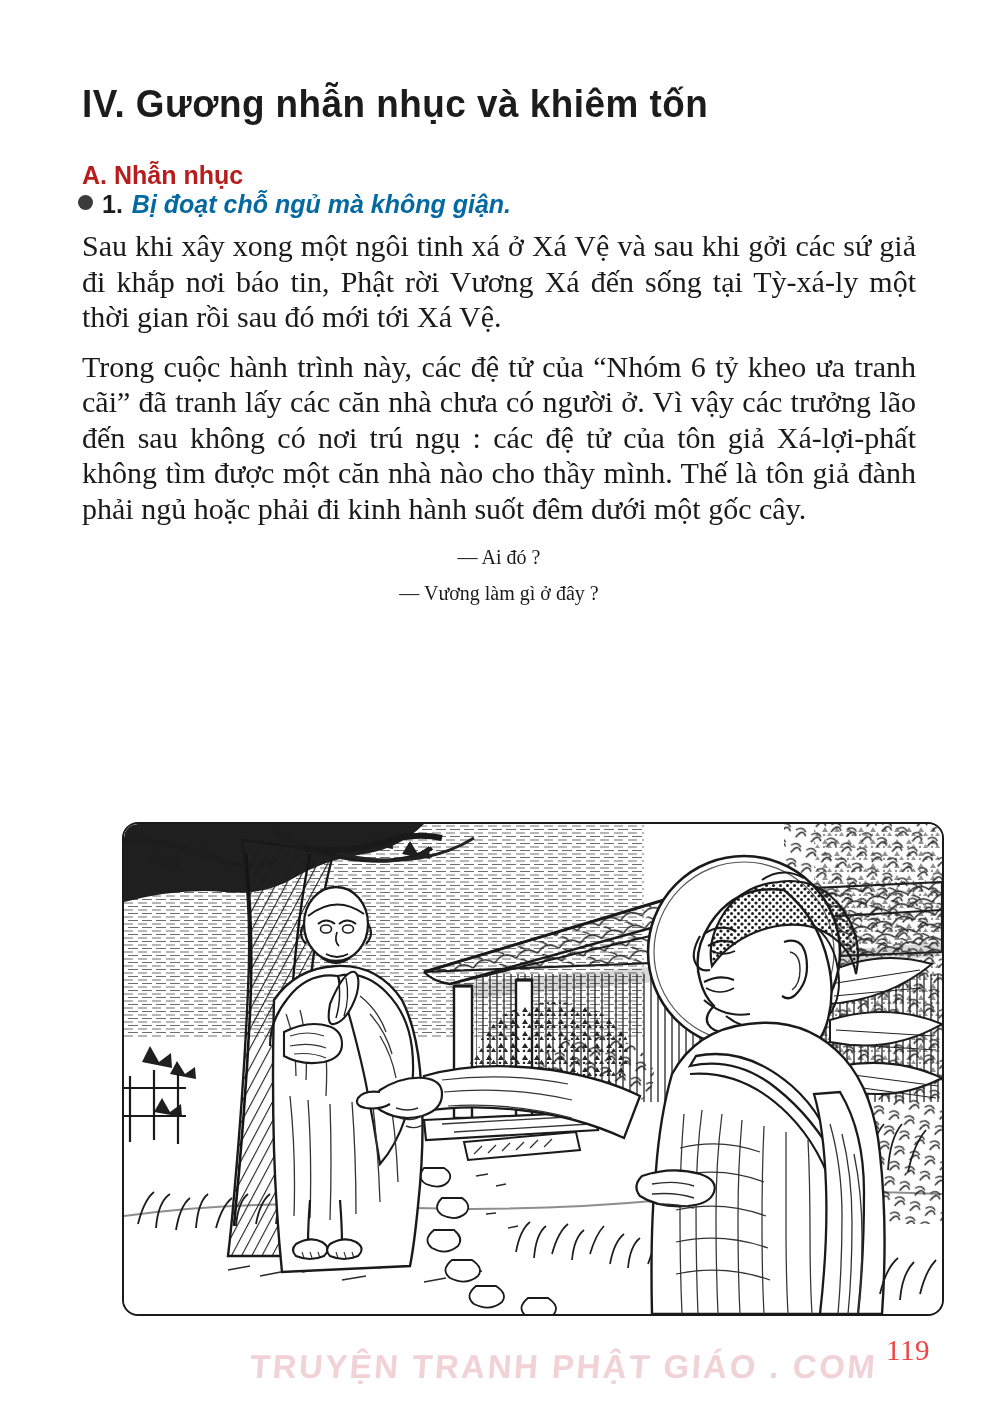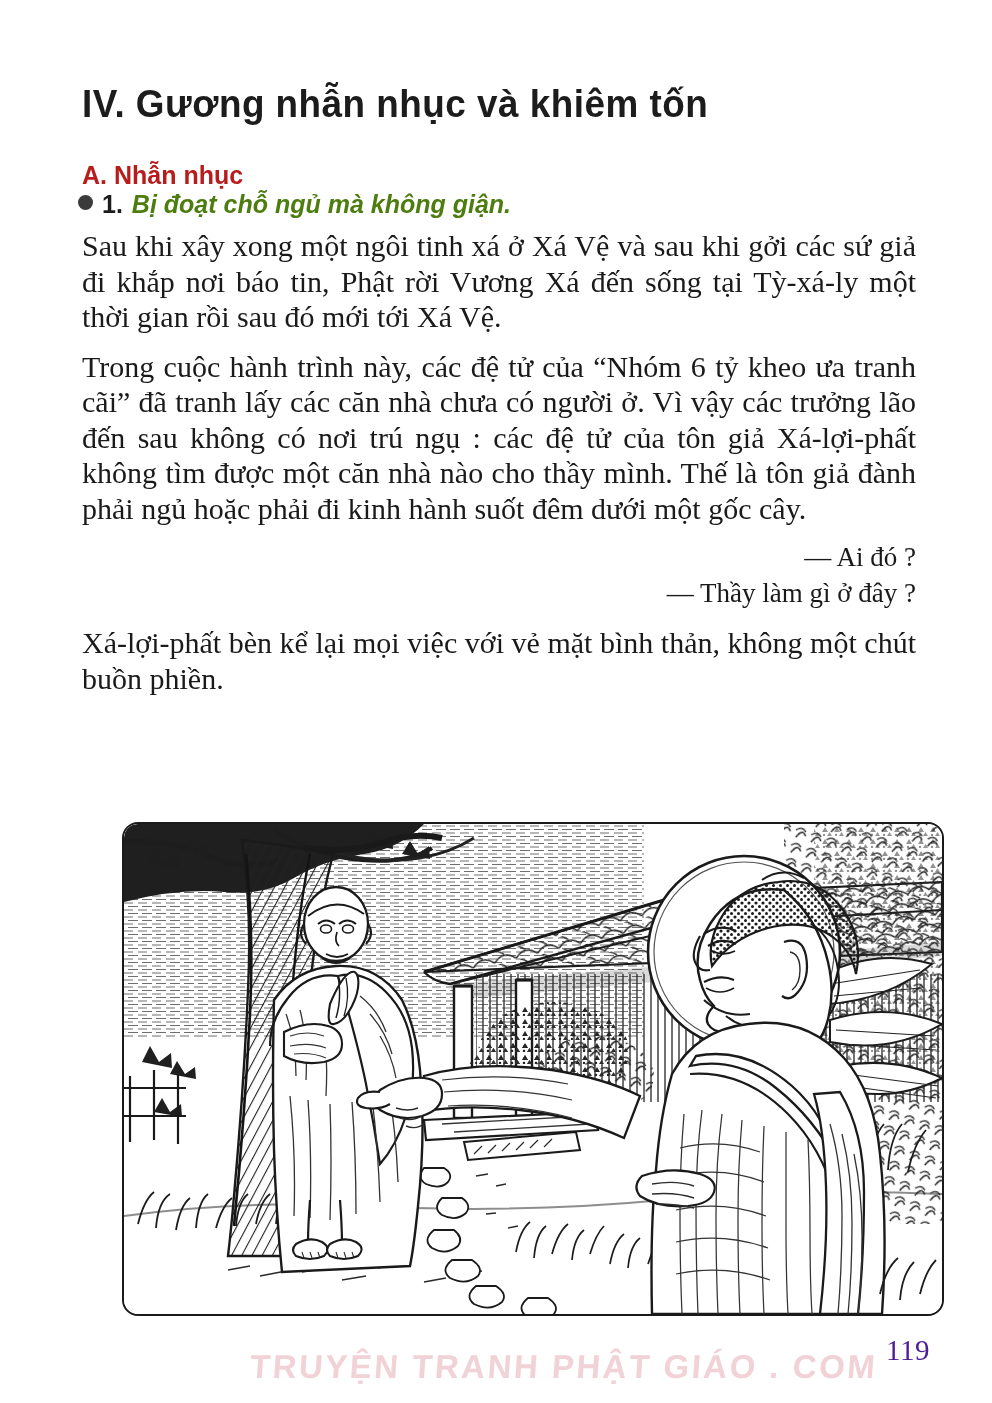--- a/index.html
+++ b/index.html
@@ -75,21 +75,21 @@
     font-family: "Liberation Sans Narrow", "Liberation Sans", sans-serif;
     font-weight: bold;
     font-size: 25px;
     color: #1c1c1c;
   }
   .story-name {
     font-family: "Liberation Sans Narrow", "Liberation Sans", sans-serif;
     font-weight: bold;
     font-style: italic;
     font-size: 25px;
-    color: #4d7c0f;
+    color: #0369a1;
   }
 
   
   .body-text {
     position: absolute;
     left: 82px;
     top: 228px;
     width: 834px;
   }
   .para {
@@ -99,23 +99,23 @@
     text-justify: inter-word;
     margin: 0 0 14px 0;
     hyphens: none;
   }
   .para:last-child { margin-bottom: 0; }
 
   .dialogue-block {
     margin: 0 0 14px 0;
   }
   .dialogue-line {
-    font-size: 27px;
+    font-size: 20px;
     line-height: 35.5px;
-    text-align: right;
+    text-align: center;
     margin: 0;
     white-space: nowrap;
   }
 
   
   .illustration {
     position: absolute;
     left: 82px;
     top: 806px;
     width: 818px;
@@ -143,21 +143,21 @@
     color: #f0d2d7;
     white-space: nowrap;
     transform: skewX(-4deg);
     user-select: none;
   }
   .page-number {
     position: absolute;
     right: 62px;
     top: 1334px;
     font-size: 29px;
-    color: #4c1d95;
+    color: #ef4444;
     letter-spacing: 0.5px;
   }
 </style>
 </head>
 <body>
 
 <div class="page">
 
   <h1 class="chapter-title">IV. Gương nhẫn nhục và khiêm tốn</h1>
 
@@ -171,24 +171,23 @@
 
   <div class="body-text">
 
     <p class="para">Sau khi xây xong một ngôi tinh xá ở Xá Vệ và sau khi gởi các sứ giả đi khắp nơi báo tin, Phật rời Vương Xá đến sống tại Tỳ-xá-ly một thời gian rồi sau đó mới tới Xá Vệ.</p>
 
     <p class="para">Trong cuộc hành trình này, các đệ tử của “Nhóm 6 tỷ kheo ưa tranh cãi” đã tranh lấy các căn nhà chưa có người ở. Vì vậy các trưởng lão đến sau không có nơi trú ngụ : các đệ tử của tôn giả Xá-lợi-phất không tìm được một căn nhà nào cho thầy mình. Thế là tôn giả đành phải ngủ hoặc phải đi kinh hành suốt đêm dưới một gốc cây.</p>
 
 
     <div class="dialogue-block">
       <p class="dialogue-line">— Ai đó ?</p>
-      <p class="dialogue-line">— Thầy làm gì ở đây ?</p>
+      <p class="dialogue-line">— Vương làm gì ở đây ?</p>
     </div>
 
-    <p class="para">Xá-lợi-phất bèn kể lại mọi việc với vẻ mặt bình thản, không một chút buồn phiền.</p>
   </div>
 
   <figure class="illustration">
     <svg viewBox="0 0 818 490" preserveAspectRatio="none">
       <defs>
 
         <pattern id="skyHatch" width="14" height="7" patternUnits="userSpaceOnUse">
           <path d="M0 2 H9 M4 5.5 H14" stroke="#2a2a2a" stroke-width="1.1" fill="none" opacity="0.8"></path>
         </pattern>
 

